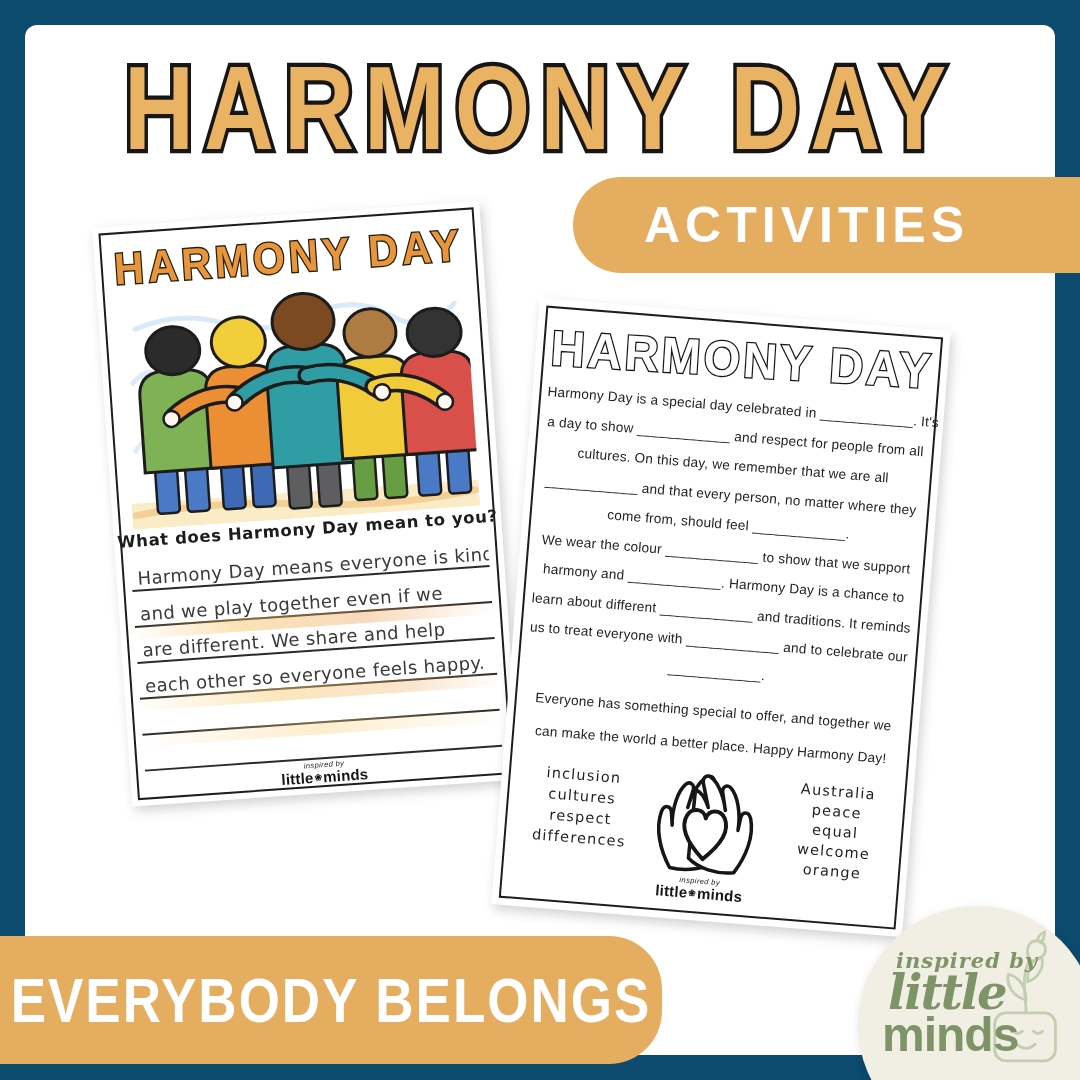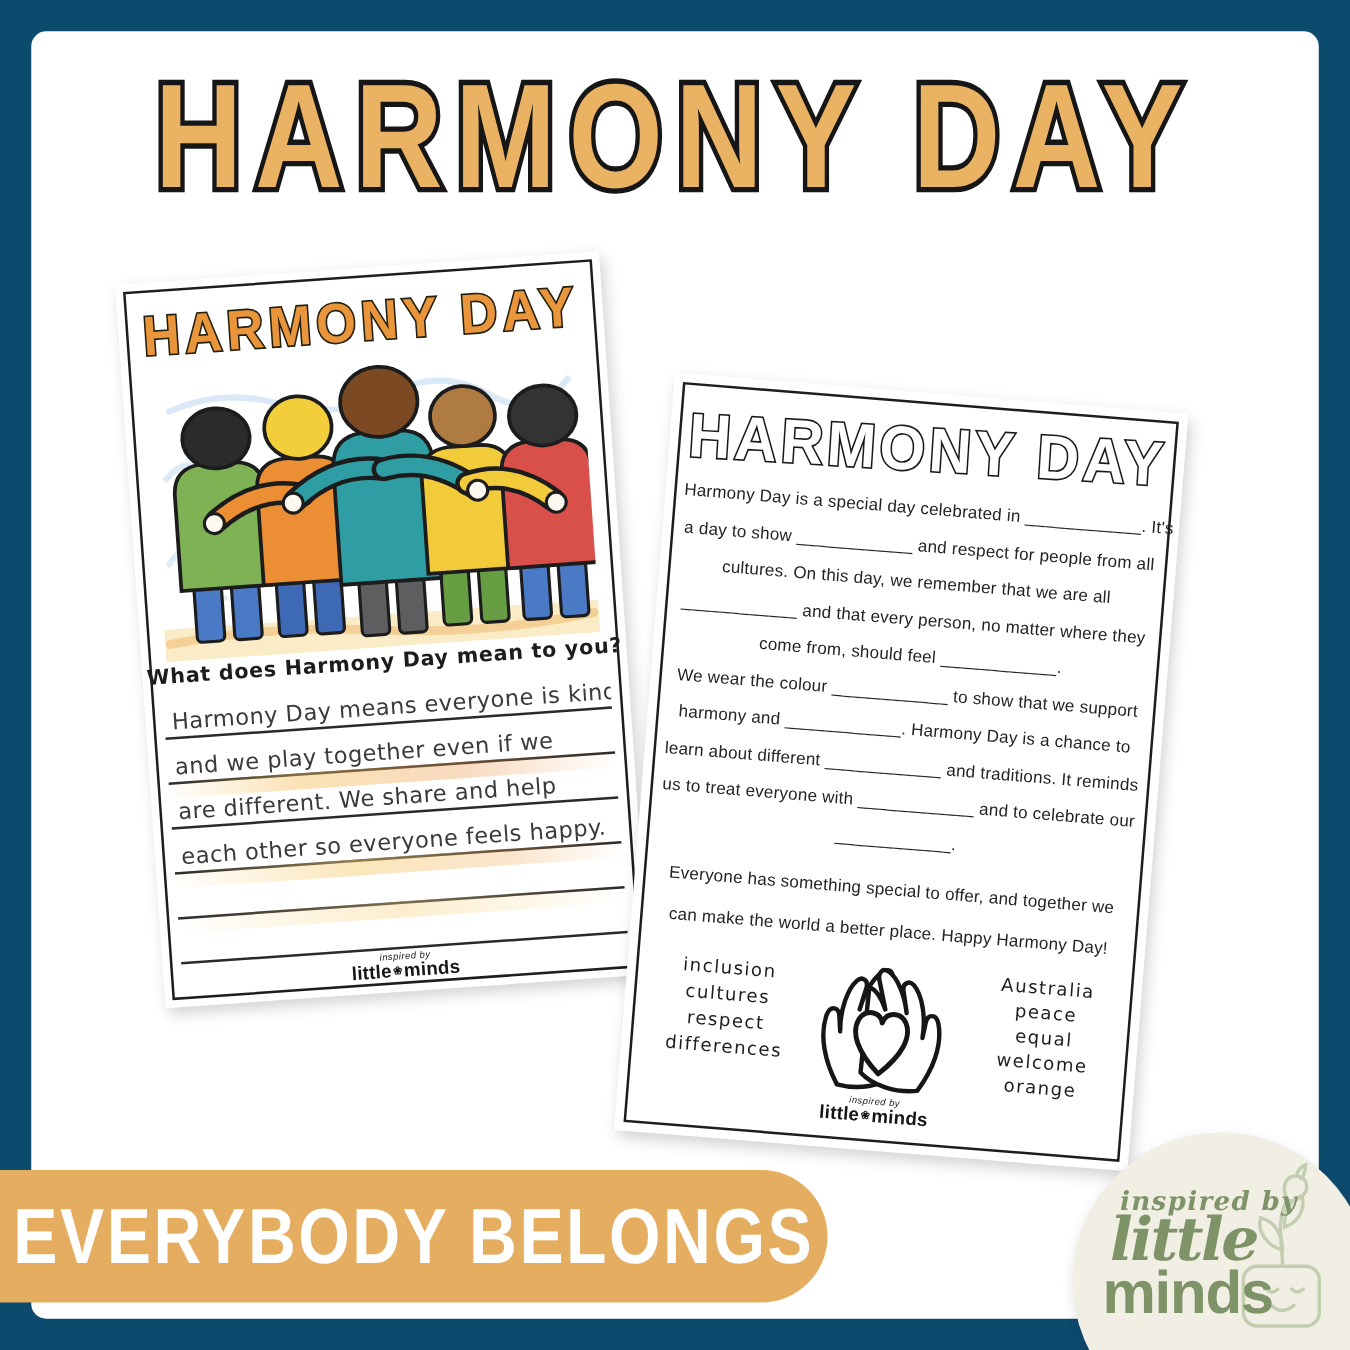--- a/index.html
+++ b/index.html
@@ -97,21 +97,21 @@
   
   .mini-logo { position:absolute; left:0; right:0; text-align:center; color:#161616; }
   .page-left  .mini-logo { top:547px; }
   .page-right .mini-logo { top:564px; }
   .ml-top { font-size:7.5px; font-style:italic; letter-spacing:.4px; }
   .ml-bottom { font-size:15px; font-weight:bold; letter-spacing:.2px; line-height:15px; }
   .ml-flower { font-size:9px; vertical-align:2px; padding:0 1px; }
 
   
   .bottom-pill {
-    position:absolute; top:936px; left:0; width:662px; height:106px;
+    position:absolute; top:936px; left:0; width:662px; height:128px;
     background:#E5AD5F; border-radius:0 53px 53px 0;
     display:flex; align-items:center; justify-content:center; z-index:3;
   }
   .bottom-pill span {
     color:#fff; font-size:53px; font-weight:bold; letter-spacing:2px; white-space:nowrap;
     transform:scaleY(1.18); transform-origin:center;
   }
   .logo-circle {
     position:absolute; left:858px; top:906px; width:238px; height:238px;
     border-radius:50%; background:#F1EEE4; z-index:5;
@@ -132,20 +132,23 @@
   }
 </style>
 </head>
 <body>
 
 <div class="canvas">
   <div class="inner-bg"></div>
 
   <h1 class="main-title">HARMONY DAY</h1>
 
+  <div class="activities-pill">
+    <span>ACTIVITIES</span>
+  </div>
 
   <section class="page page-left">
     <div class="pframe"></div>
 
     <h2 class="ws-title-left">HARMONY DAY</h2>
 
     <svg class="kids-svg" viewBox="0 0 348 238">
 
       <path d="M16 38 Q60 22 104 38 T192 36 T272 42 T336 34" fill="none" stroke="#BBD7F0" stroke-width="5" opacity=".55" stroke-linecap="round"></path>
       <path d="M10 92 Q30 70 44 96 T70 120 M300 80 Q322 62 336 92 T346 140" fill="none" stroke="#BBD7F0" stroke-width="5" opacity=".5" stroke-linecap="round"></path>

